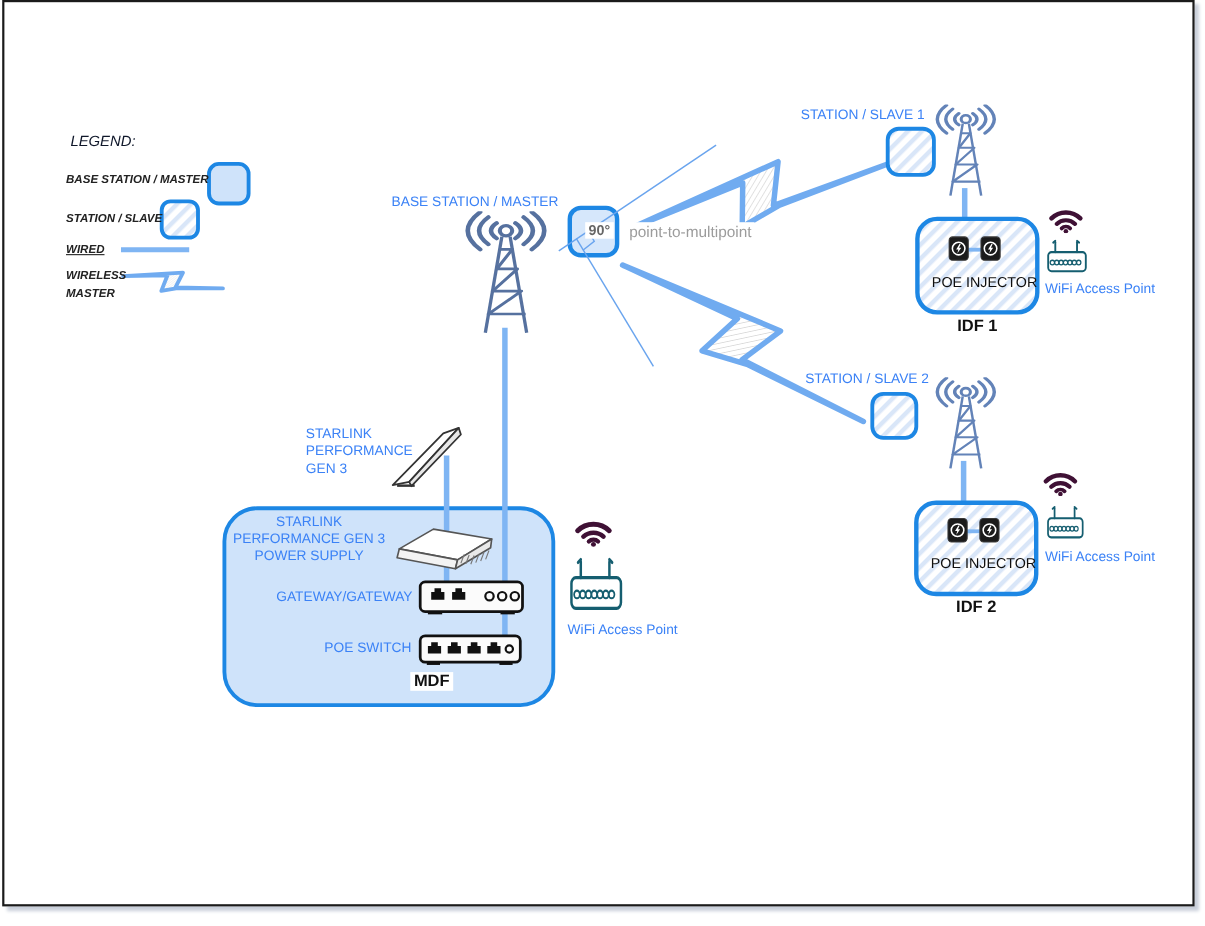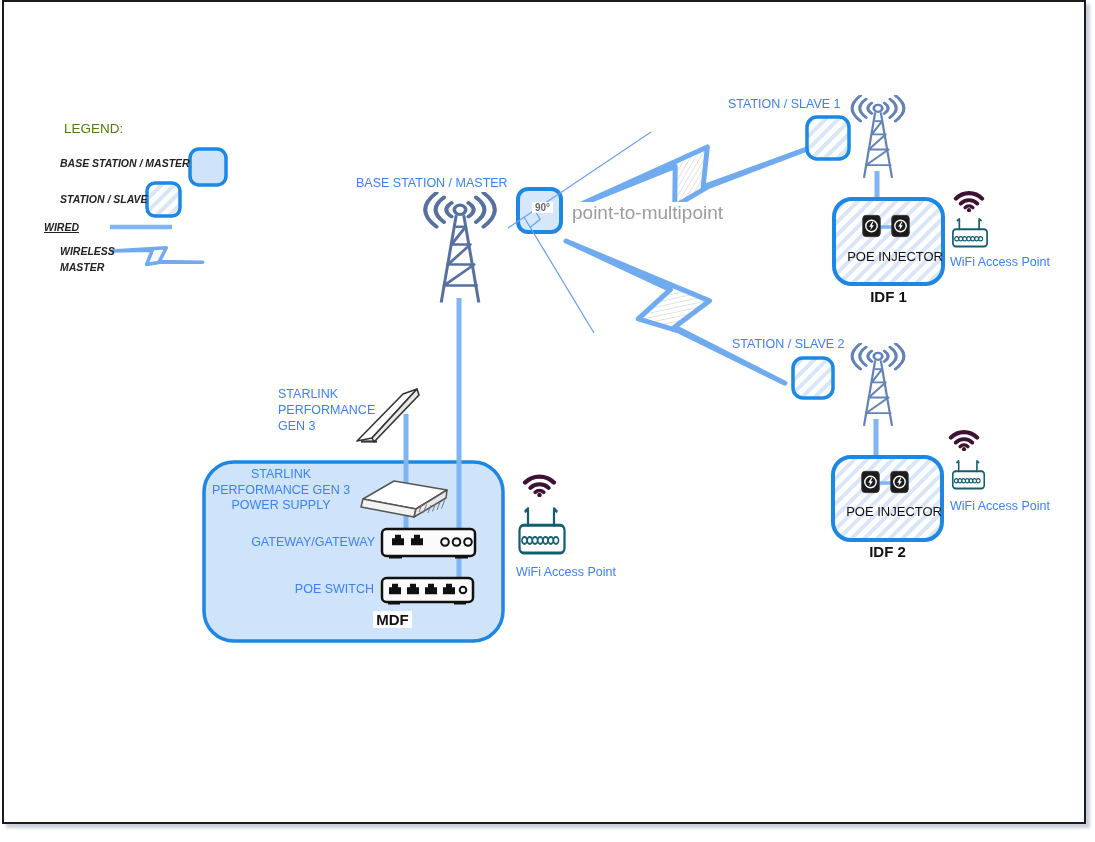--- a/index.html
+++ b/index.html
@@ -5,26 +5,26 @@
   html,body{margin:0;padding:0;background:#fff;}
   .stage{position:relative;width:1095px;height:842px;background:#ffffff;overflow:hidden;
          font-family:"Liberation Sans",sans-serif;color:#111;}
   .page-border{position:absolute;left:2px;top:0px;width:1080px;height:820px;
                border:2px solid #1b1b1b;box-shadow:4px 4px 3px #c9cfda;background:#fff;}
   svg.art{position:absolute;left:0;top:0;}
   .lbl{position:absolute;font-size:12.5px;line-height:15px;white-space:nowrap;color:#3b82f6;}
   .pre{white-space:pre-line;}
   .ctr{text-align:center;}
   .rgt{text-align:right;}
-  .legend-title{position:absolute;font-size:13.5px;color:#4d7c0f;}
+  .legend-title{position:absolute;font-style:italic;font-size:13.5px;color:#0f172a;}
   .legend-item{position:absolute;font-style:italic;font-weight:bold;font-size:10.5px;
                line-height:16px;color:#222;white-space:pre-line;}
-  .chip{position:absolute;background:#fff;padding:0 3px;font-size:10px;}
+  .chip{position:absolute;background:#fff;padding:0 3px;font-size:13px;}
   .angle-chip{font-weight:bold;color:#666;}
-  .gray-chip{color:#9c9c9c;font-size:19px;}
+  .gray-chip{color:#9c9c9c;font-size:14px;}
   .name-chip{font-weight:bold;font-size:15px;background:#fff;padding:0 3px;}
   .chipwrap{position:absolute;display:flex;justify-content:center;}
   .boxlbl{position:absolute;font-size:13px;text-align:right;color:#101010;}
   .c-tower-dark{color:#56719f;}
   .c-tower-lite{color:#6383b8;}
   .c-wifi{color:#3f1135;}
   .c-ap{color:#155e70;}
 </style>
 </head>
 <body>
@@ -217,21 +217,21 @@
       <rect x="190" y="149" width="36" height="36" rx="9" fill="#cfe3fa" stroke="#1d87e4" stroke-width="3.5"></rect>
       <rect x="147" y="183" width="33" height="33" rx="8" fill="url(#hb)" stroke="#1d87e4" stroke-width="3.5"></rect>
       <path d="M110 227 H172" stroke="#7fb5f3" stroke-width="4.5"></path>
       <use href="#boltP" transform="translate(112,251) rotate(7) scale(0.35)" fill="url(#hg)" stroke="#70abf0" stroke-width="10" stroke-linejoin="round"></use>
     </g>
   </svg>
 
   <div class="legend-title" style="left:64px;top:121px;">LEGEND:</div>
   <div class="legend-item" style="left:60px;top:155px;">BASE STATION / MASTER</div>
   <div class="legend-item" style="left:60px;top:191px;">STATION / SLAVE</div>
-  <div class="legend-item" style="left:44px;top:219px;text-decoration:underline;">WIRED</div>
+  <div class="legend-item" style="left:60px;top:219px;text-decoration:underline;">WIRED</div>
   <div class="legend-item" style="left:60px;top:243px;">WIRELESS
 MASTER</div>
 
   <div class="lbl" style="left:356px;top:176px;">BASE STATION / MASTER</div>
 
   <div class="chip angle-chip" style="left:532px;top:202px;">90°</div>
   <div class="chip gray-chip" style="left:569px;top:202px;">point-to-multipoint</div>
 
   <div class="lbl" style="left:728px;top:97px;">STATION / SLAVE 1</div>
   <div class="boxlbl" style="left:834px;top:249px;width:109px;">POE INJECTOR</div>

